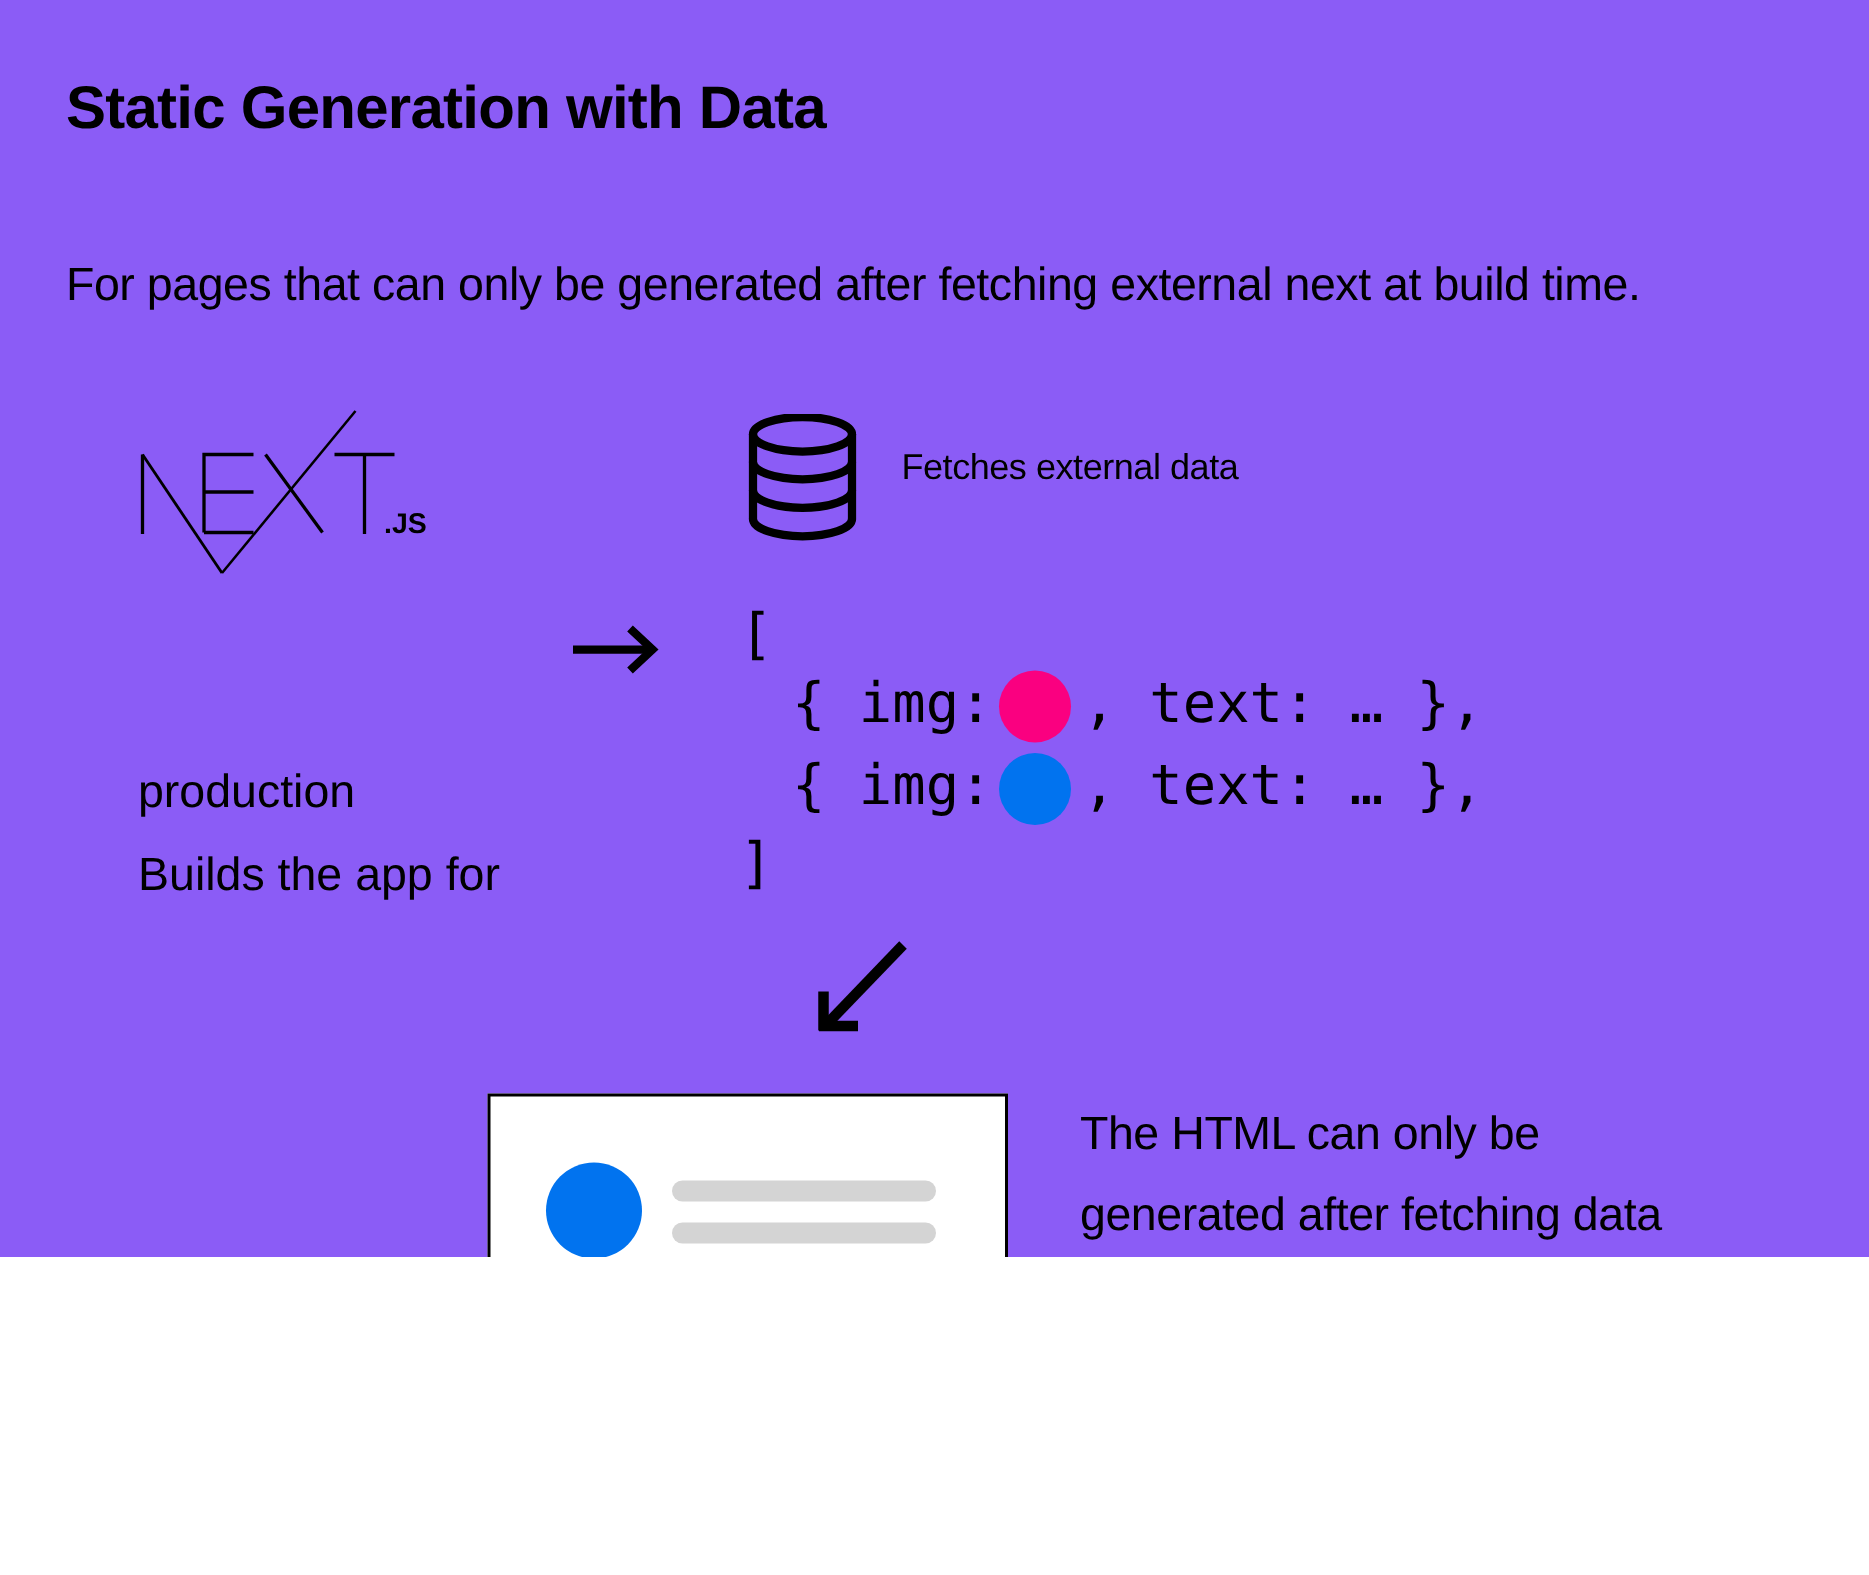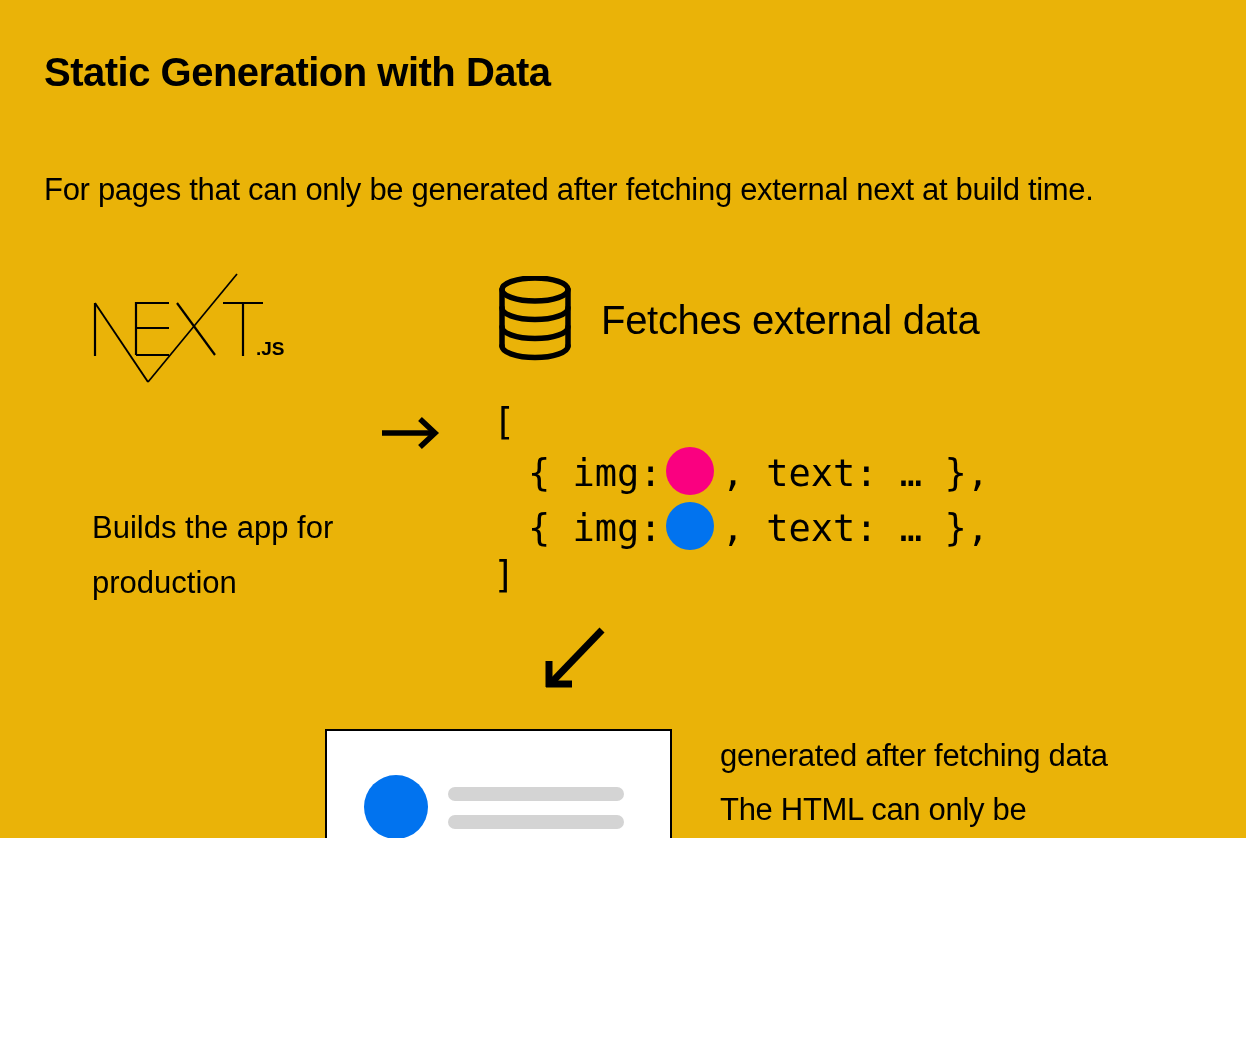--- a/index.html
+++ b/index.html
@@ -2,21 +2,21 @@
 <html><head>
 <meta charset="utf-8">
 <style>
   * { margin: 0; padding: 0; box-sizing: border-box; }
   html, body { background: #ffffff; }
   body { font-family: "Liberation Sans", sans-serif; color: #000; }
   .canvas {
     position: relative;
     width: 1246px;
     height: 838px;
-    background: #eab308;
+    background: #8b5cf6;
     overflow: hidden;
   }
   .abs { position: absolute; }
 
   .title {
     left: 44px; top: 50px;
     font-size: 40px;
     font-weight: 700;
     letter-spacing: -0.5px;
     white-space: nowrap;
@@ -42,37 +42,37 @@
     left: 92px; top: 500px;
     font-size: 31px;
     line-height: 55px;
     white-space: nowrap;
   }
 
   
   .db-svg { left: 495px; top: 276px; }
   .fetch-label {
     left: 601px; top: 298px;
-    font-size: 40px;
+    font-size: 24px;
     letter-spacing: -0.3px;
     white-space: nowrap;
   }
 
   
   .code {
     font-family: "DejaVu Sans Mono", monospace;
     font-size: 37px;
     color: #000;
     white-space: pre;
   }
   .bracket-open { left: 493px; top: 398px; line-height: 50px; }
   .bracket-close { left: 493px; top: 551px; line-height: 50px; }
   .code-row {
     display: flex;
-    align-items: flex-end;
+    align-items: flex-start;
     height: 48px;
     left: 528px;
   }
   .code-row-1 { top: 447px; }
   .code-row-2 { top: 502px; }
   .code-circle {
     width: 48px; height: 48px;
     border-radius: 50%;
     margin: 0 8px 0 4px;
     flex: 0 0 auto;
@@ -140,22 +140,22 @@
 
 
   <svg class="abs arrow-right-svg" width="70" height="46" viewBox="0 0 70 46">
     <g stroke="#000" stroke-width="5.5" fill="none">
       <path d="M7 23 H 59"></path>
       <path d="M45 9 L 60 23 L 45 37"></path>
     </g>
   </svg>
 
   <div class="abs build-desc">
+    <div>production</div>
     <div>Builds the app for</div>
-    <div>production</div>
   </div>
 
   <svg class="abs db-svg" width="80" height="88" viewBox="0 0 80 88">
     <g stroke="#000" stroke-width="5.5" fill="none" stroke-linecap="round">
       <ellipse cx="40" cy="13.5" rx="33" ry="11.5"></ellipse>
       <path d="M7 13.5 V 70"></path>
       <path d="M73 13.5 V 70"></path>
       <path d="M7 32 A 33 11.5 0 0 0 73 32"></path>
       <path d="M7 51 A 33 11.5 0 0 0 73 51"></path>
       <path d="M7 70 A 33 11.5 0 0 0 73 70"></path>
@@ -190,17 +190,17 @@
   <div class="abs result-card">
     <div class="avatar avatar-1" style="background: rgb(1, 115, 239);"></div>
     <div class="bar bar-1" style="background: rgb(212, 212, 212);"></div>
     <div class="bar bar-2" style="background: rgb(212, 212, 212);"></div>
     <div class="avatar avatar-2" style="background: rgb(250, 0, 128);"></div>
     <div class="bar bar-3" style="background: rgb(212, 212, 212);"></div>
     <div class="bar bar-4" style="background: rgb(212, 212, 212);"></div>
   </div>
 
   <div class="abs result-caption">
+    <div>The HTML can only be</div>
     <div>generated after fetching data</div>
-    <div>The HTML can only be</div>
   </div>
 
 </div>
 
 </body></html>

